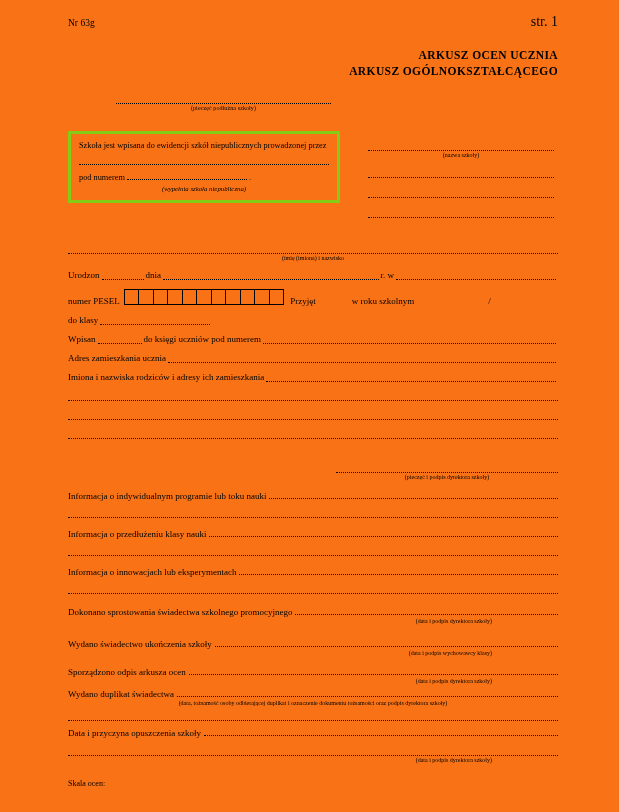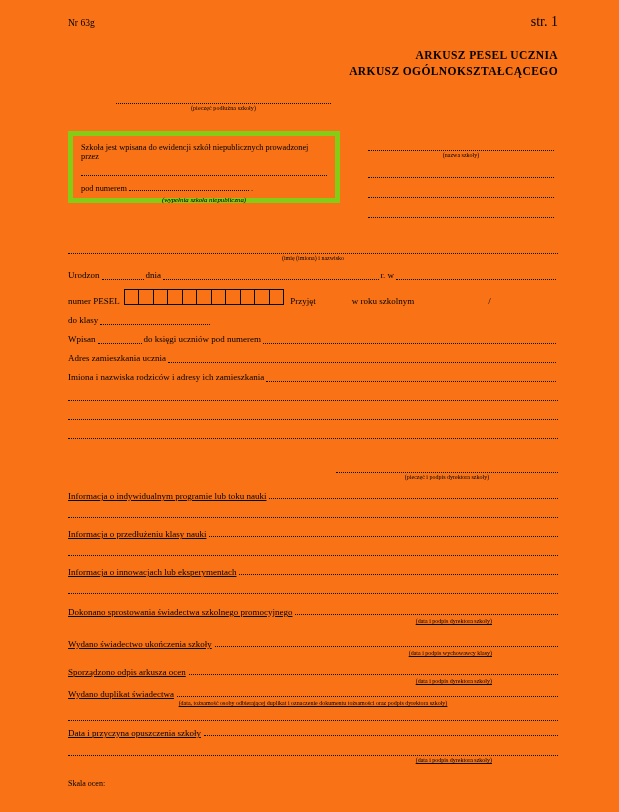--- a/index.html
+++ b/index.html
@@ -70,21 +70,21 @@
     height: 10px;
   }
 
   
   .row-box {
     display: flex;
     margin-top: 20px;
     align-items: flex-start;
   }
   .box {
-    border: 5px solid #84cc16;
+    border: 3px solid #84cc16;
     width: 272px;
     height: 72px;
     box-sizing: border-box;
     padding: 7px 8px 4px 8px;
     font-size: 8.5px;
     position: relative;
   }
   .box .l1 { font-size: 8.3px; }
   .box .bdots {
     border-bottom: 1px dotted #000;
@@ -182,21 +182,21 @@
   .sig-right .dline {
     border-bottom: 1px dotted #000;
     height: 11px;
   }
   .sig-right .cap {
     font-size: 6px;
     text-align: center;
     margin-top: 1px;
   }
 
-  .info-item { margin-top: 8px; text-decoration: underline; }
+  .info-item { margin-top: 8px; }
   .info-item .line1 {
     font-size: 9px;
     display: flex;
     align-items: baseline;
     white-space: nowrap;
   }
   .info-item .line1 .fill {
     border-bottom: 1px dotted #000;
     flex: 1 1 auto;
     height: 10px;
@@ -227,21 +227,21 @@
 
 <div class="page">
   <div class="content">
 
     <div class="topline">
       <span class="nr">Nr 63g</span>
       <span class="str">str. 1</span>
     </div>
 
     <div class="title-block">
-      <div class="title-line">ARKUSZ  PESEL UCZNIA</div>
+      <div class="title-line">ARKUSZ  OCEN UCZNIA</div>
       <div class="title-line">ARKUSZ OGÓLNOKSZTAŁCĄCEGO</div>
     </div>
 
     <div class="stamp-area">
       <div class="dotline"></div>
       <div class="caption">(pieczęć podłużna szkoły)</div>
     </div>
 
     <div class="row-box">
       <div class="box">

